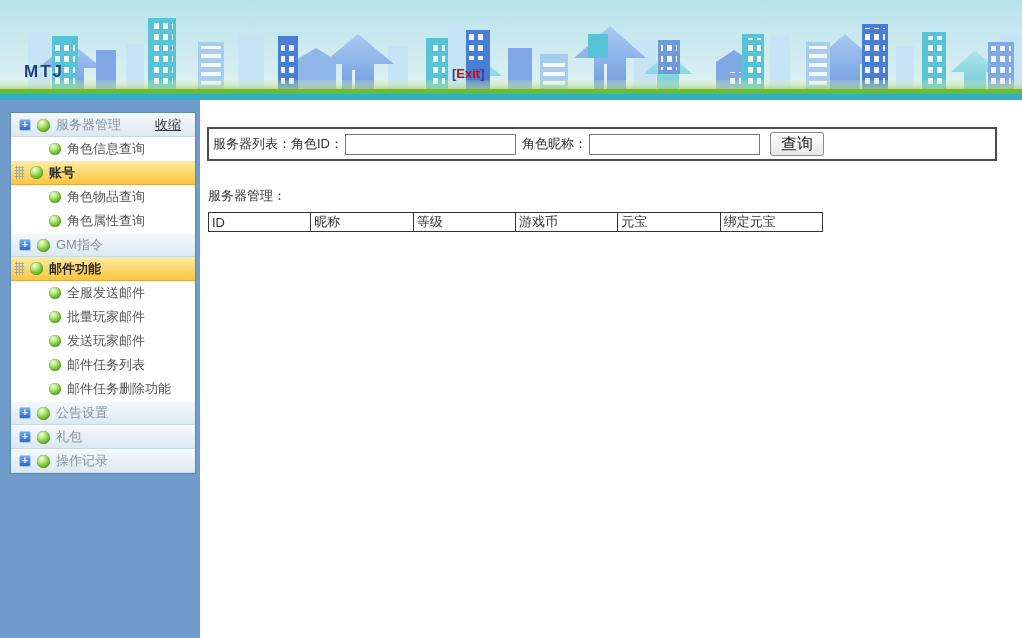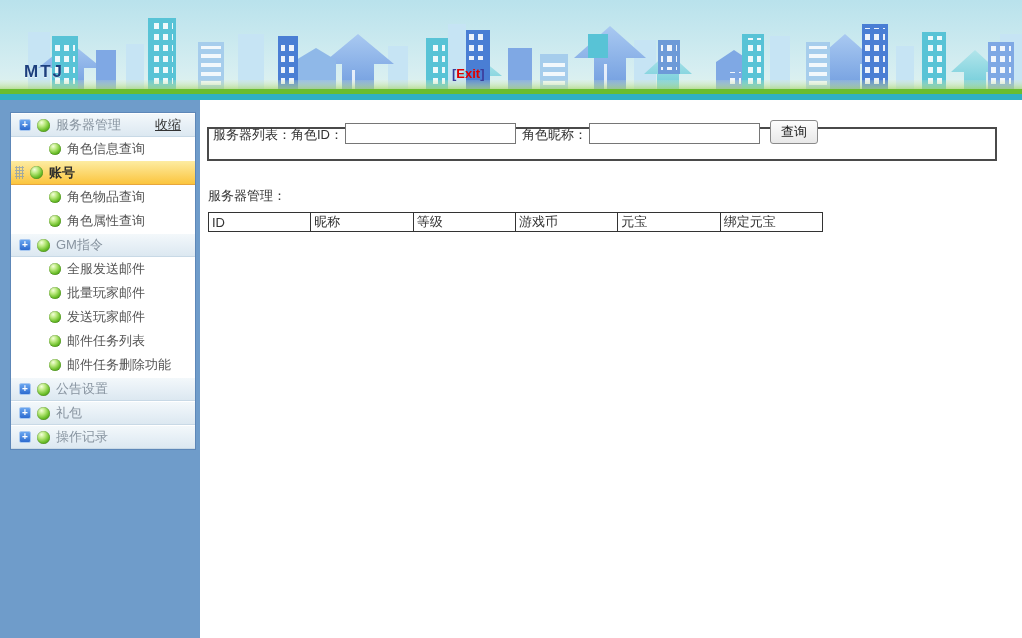--- a/index.html
+++ b/index.html
@@ -41,28 +41,28 @@
          box-shadow:inset 0 0 1px #2a5e0c; }
   .mrow.leaf .orb { width:12px; height:12px; flex-basis:12px; }
   .dots { width:9px; height:13px; flex:0 0 9px;
           background-image:radial-gradient(#7d97b5 1px, transparent 1.2px);
           background-size:3px 3px; opacity:.7; }
   .collapse { position:absolute; right:14px; color:#333; text-decoration:underline; font-size:13px; }
 
   
   .content { flex:1; background:#fff; position:relative; }
   .query-bar { margin:27px 0 0 7px; width:790px; height:32px; border:2px solid #4a4a4a;
-               display:flex; align-items:flex-end; padding:15px 4px; font-size:13px; color:#333; }
+               display:flex; align-items:center; padding:15px 4px; font-size:13px; color:#333; }
   .lbl { white-space:nowrap; }
   .select { width:198px; height:22px; border:1px solid #333; display:inline-flex; align-items:center;
             padding:0 4px; margin:0 6px 0 2px; background:#fff; cursor:pointer; position:relative; }
   .select .caret { position:absolute; right:5px; font-size:8px; color:#111; }
   .txt { width:171px; height:21px; border:1px solid #767676; margin:0 6px 0 2px;
          font-size:13px; padding:0 3px; outline:none; }
-  .btn { margin-left:4px; height:24px; padding:0 10px; font-size:13px; color:#222;
+  .btn { margin-left:4px; height:24px; padding:0 10px; font-size:16px; color:#222;
          background:linear-gradient(#fdfdfd,#e8e8e8); border:1px solid #8a8a8a; border-radius:3px; cursor:pointer; }
 
   .results-label { margin:26px 0 7px 8px; font-size:13px; color:#333; }
   table.results { border-collapse:collapse; margin-left:8px; table-layout:fixed; width:615px; }
   table.results th { border:1px solid #333; height:19px; font-weight:normal; font-size:13px;
                      color:#333; text-align:left; padding:0 3px; background:#fff; }
 </style>
 </head>
 <body>
 
@@ -186,20 +186,25 @@
           </div>
           <div class="mrow leaf">
             <span class="orb"></span>
             <span class="mlabel">角色属性查询</span>
           </div>
           <div class="mrow group">
             <span class="plus">+</span>
             <span class="orb"></span>
             <span class="mlabel">GM指令</span>
           </div>
+          <div class="mrow selected">
+            <span class="dots"></span>
+            <span class="orb"></span>
+            <span class="mlabel">邮件功能</span>
+          </div>
           <div class="mrow leaf">
             <span class="orb"></span>
             <span class="mlabel">全服发送邮件</span>
           </div>
           <div class="mrow leaf">
             <span class="orb"></span>
             <span class="mlabel">批量玩家邮件</span>
           </div>
           <div class="mrow leaf">
             <span class="orb"></span>

